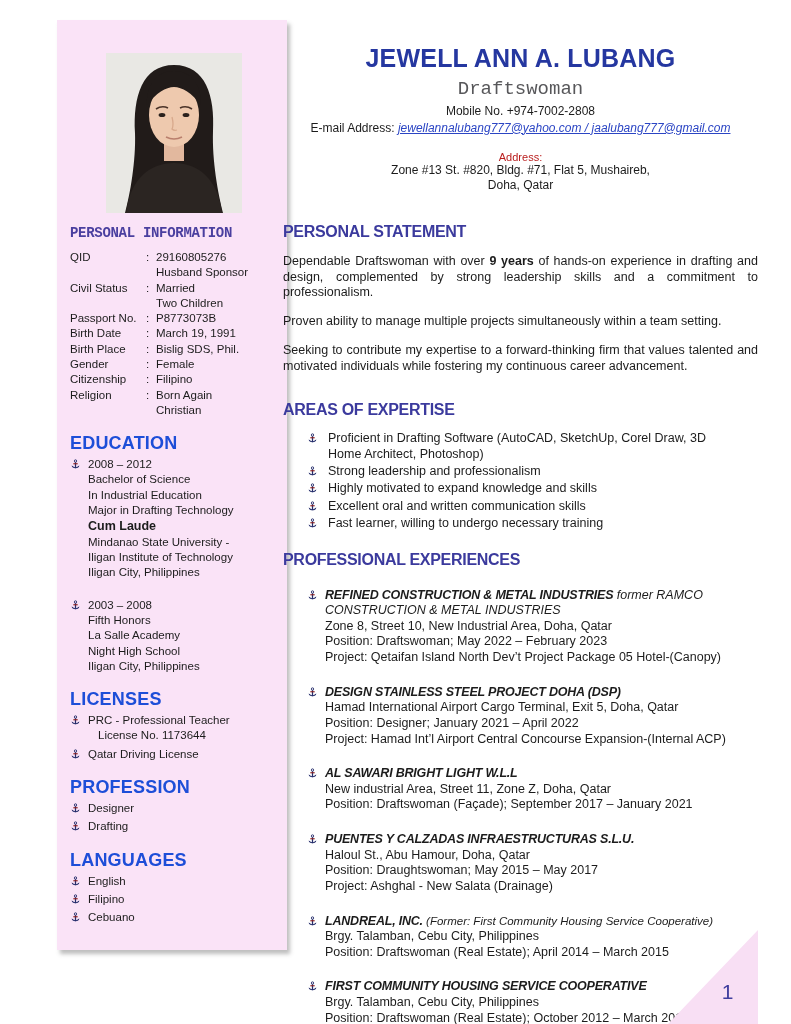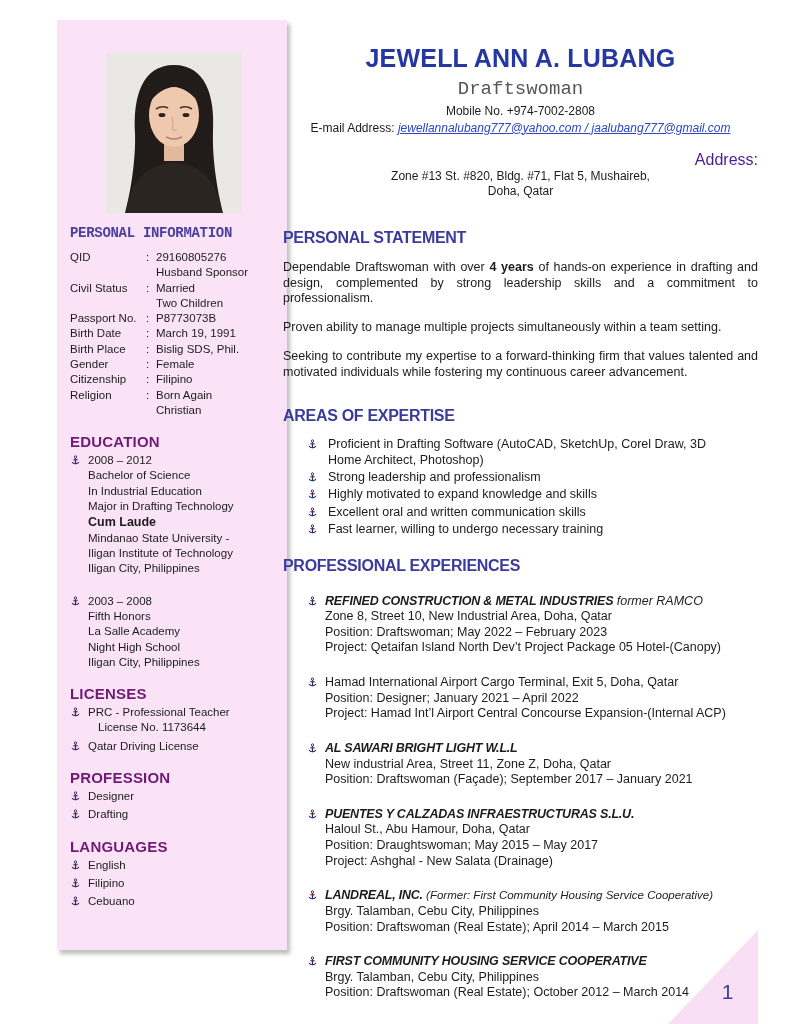--- a/index.html
+++ b/index.html
@@ -12,21 +12,21 @@
     position:absolute;left:57px;top:20px;width:230px;height:930px;
     background:#fae3f7;box-shadow:3px 4px 4px rgba(110,110,110,.45);
     box-sizing:border-box;padding:33px 10px 0 13px;
   }
   .photo-frame{width:136px;height:160px;margin:0 auto;display:block;}
   .sb-title-serif{
     font-family:"Liberation Mono",monospace;font-weight:700;font-size:14px;
     color:#4a3f9f;margin-top:12px;letter-spacing:-0.3px;white-space:nowrap;
   }
   .sb-title-sans{
-    font-weight:700;font-size:15px;color:#701a75;margin-top:15px;letter-spacing:0.2px;
+    font-weight:700;font-size:18px;color:#1d4ed8;margin-top:15px;letter-spacing:0.2px;
   }
   .pi-table{margin-top:9px;font-size:11.5px;line-height:1.33;}
   .pi-row{display:flex;}
   .pi-label{width:76px;flex:none;}
   .pi-colon{width:10px;flex:none;}
   .pi-vals{flex:1;}
   .pi-val{display:block;}
   .bullet-row{position:relative;padding-left:18px;font-size:11.5px;line-height:1.33;margin-top:3px;}
   .bullet-row .anchor{position:absolute;left:0;top:2px;}
   .indent-block{padding-left:18px;font-size:11.5px;line-height:1.33;}
@@ -36,21 +36,21 @@
   .lic2{padding-left:10px;}
   .anchor{display:inline-block;width:11px;height:11px;}
   
   .main{position:absolute;left:283px;top:44px;width:475px;}
   .hdr{text-align:center;}
   .name{font-size:25px;font-weight:700;color:#2537a0;letter-spacing:0.2px;}
   .subtitle{font-family:"Liberation Mono",monospace;font-size:19px;color:#57575a;margin-top:5px;}
   .contact{font-size:12px;line-height:1.3;margin-top:4px;}
   .email-line{font-size:12px;margin-top:1px;}
   .email-link{color:#2b45c4;font-style:italic;text-decoration:underline;}
-  .addr-label{color:#4c1d95;font-size:16px;margin-top:16px;text-align:right;}
+  .addr-label{color:#b91c1c;font-size:11px;margin-top:16px;}
   .addr{font-size:12px;line-height:1.3;}
   .section-title{
     font-family:Liberation Sans, sans-serif;font-weight:700;font-size:16px;
     color:#3b3a9d;letter-spacing:-0.3px;white-space:nowrap;
   }
   .st-statement{margin-top:29px;}
   .para{font-size:12.5px;line-height:1.26;text-align:justify;margin-top:13px;}
   .st-expertise{margin-top:27px;}
   .exp-list{margin-top:12px;padding-right:28px;}
   .exp-item{position:relative;padding-left:45px;font-size:12.5px;line-height:1.23;margin-bottom:2px;}
@@ -288,21 +288,21 @@
     <div class="name">JEWELL ANN A. LUBANG</div>
     <div class="subtitle">Draftswoman</div>
     <div class="contact">Mobile No. +974-7002-2808</div>
     <div class="email-line"><span>E-mail Address:</span> <a href="#" class="email-link">jewellannalubang777@yahoo.com / jaalubang777@gmail.com</a></div>
     <div class="addr-label">Address:</div>
     <div class="addr">Zone #13 St. #820, Bldg. #71, Flat 5, Mushaireb,</div>
     <div class="addr">Doha, Qatar</div>
   </div>
 
   <div class="section-title st-statement">PERSONAL STATEMENT</div>
-  <p class="para"><span>Dependable Draftswoman with over </span><b>4 years</b><span> of hands-on experience in drafting and design, complemented by strong leadership skills and a commitment to professionalism.</span></p>
+  <p class="para"><span>Dependable Draftswoman with over </span><b>9 years</b><span> of hands-on experience in drafting and design, complemented by strong leadership skills and a commitment to professionalism.</span></p>
   <p class="para">Proven ability to manage multiple projects simultaneously within a team setting.</p>
   <p class="para">Seeking to contribute my expertise to a forward-thinking firm that values talented and motivated individuals while fostering my continuous career advancement.</p>
 
   <div class="section-title st-expertise">AREAS OF EXPERTISE</div>
   <div class="exp-list">
     <div class="exp-item">
       <span class="anchor"><svg viewBox="0 0 12 12" width="11" height="11">
             <circle cx="6" cy="2.2" r="1.3" fill="none" stroke="#252d6b" stroke-width="1"></circle>
             <line x1="6" y1="3.5" x2="6" y2="10" stroke="#252d6b" stroke-width="1.4"></line>
             <line x1="3.6" y1="5.2" x2="8.4" y2="5.2" stroke="#8b1a1a" stroke-width="1.2"></line>
@@ -350,33 +350,34 @@
 
   <div class="section-title st-jobs">PROFESSIONAL EXPERIENCES</div>
 
   <div class="job">
     <span class="anchor"><svg viewBox="0 0 12 12" width="11" height="11">
           <circle cx="6" cy="2.2" r="1.3" fill="none" stroke="#252d6b" stroke-width="1"></circle>
           <line x1="6" y1="3.5" x2="6" y2="10" stroke="#252d6b" stroke-width="1.4"></line>
           <line x1="3.6" y1="5.2" x2="8.4" y2="5.2" stroke="#8b1a1a" stroke-width="1.2"></line>
           <path d="M1.8,7.2 Q2.2,10.2 6,10.2 Q9.8,10.2 10.2,7.2 L8.6,8 Q8.2,9 6,9 Q3.8,9 3.4,8 Z" fill="#252d6b"></path>
         </svg></span>
-    <div class="company"><span>REFINED CONSTRUCTION &amp; METAL INDUSTRIES</span><span class="rest"> former RAMCO</span></div>
+    <div class="company"><span>REFINED CONSTRUCTION &amp; METAL INDUSTRIES</span><span class="rest"> former RAMCO</span><span class="rest2">CONSTRUCTION &amp; METAL INDUSTRIES</span></div>
     <div class="job-line">Zone 8, Street 10, New Industrial Area, Doha, Qatar</div>
     <div class="job-line">Position: Draftswoman; May 2022 – February 2023</div>
     <div class="job-line">Project: Qetaifan Island North Dev’t Project Package 05 Hotel-(Canopy)</div>
   </div>
 
   <div class="job">
     <span class="anchor"><svg viewBox="0 0 12 12" width="11" height="11">
           <circle cx="6" cy="2.2" r="1.3" fill="none" stroke="#252d6b" stroke-width="1"></circle>
           <line x1="6" y1="3.5" x2="6" y2="10" stroke="#252d6b" stroke-width="1.4"></line>
           <line x1="3.6" y1="5.2" x2="8.4" y2="5.2" stroke="#8b1a1a" stroke-width="1.2"></line>
           <path d="M1.8,7.2 Q2.2,10.2 6,10.2 Q9.8,10.2 10.2,7.2 L8.6,8 Q8.2,9 6,9 Q3.8,9 3.4,8 Z" fill="#252d6b"></path>
         </svg></span>
+    <div class="company"><span>DESIGN STAINLESS STEEL PROJECT DOHA (DSP)</span></div>
     <div class="job-line">Hamad International Airport Cargo Terminal, Exit 5, Doha, Qatar</div>
     <div class="job-line">Position: Designer; January 2021 – April 2022</div>
     <div class="job-line">Project: Hamad Int’l Airport Central Concourse Expansion-(Internal ACP)</div>
   </div>
 
   <div class="job">
     <span class="anchor"><svg viewBox="0 0 12 12" width="11" height="11">
           <circle cx="6" cy="2.2" r="1.3" fill="none" stroke="#252d6b" stroke-width="1"></circle>
           <line x1="6" y1="3.5" x2="6" y2="10" stroke="#252d6b" stroke-width="1.4"></line>
           <line x1="3.6" y1="5.2" x2="8.4" y2="5.2" stroke="#8b1a1a" stroke-width="1.2"></line>

